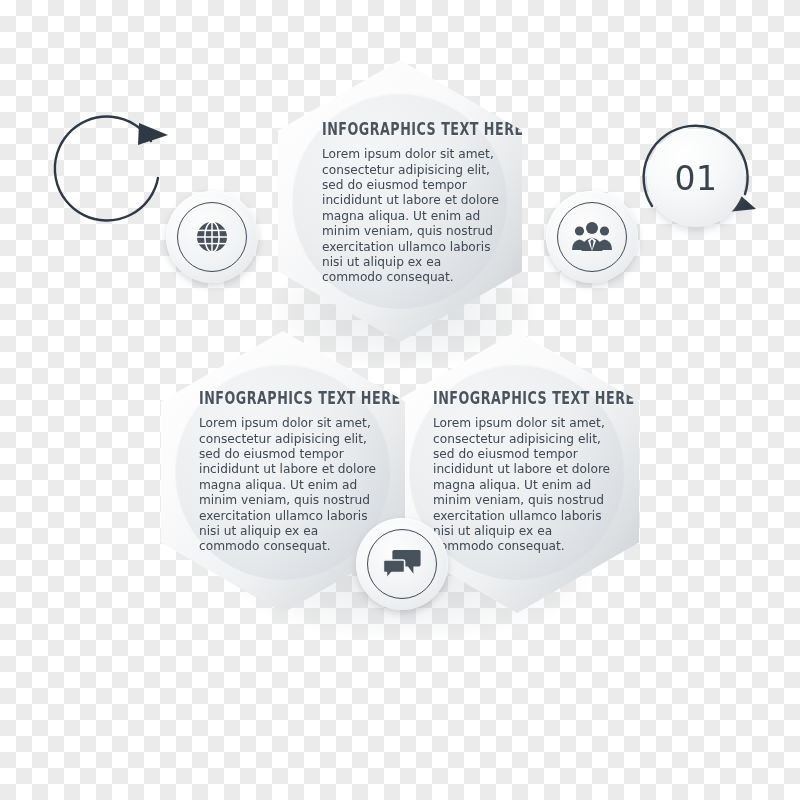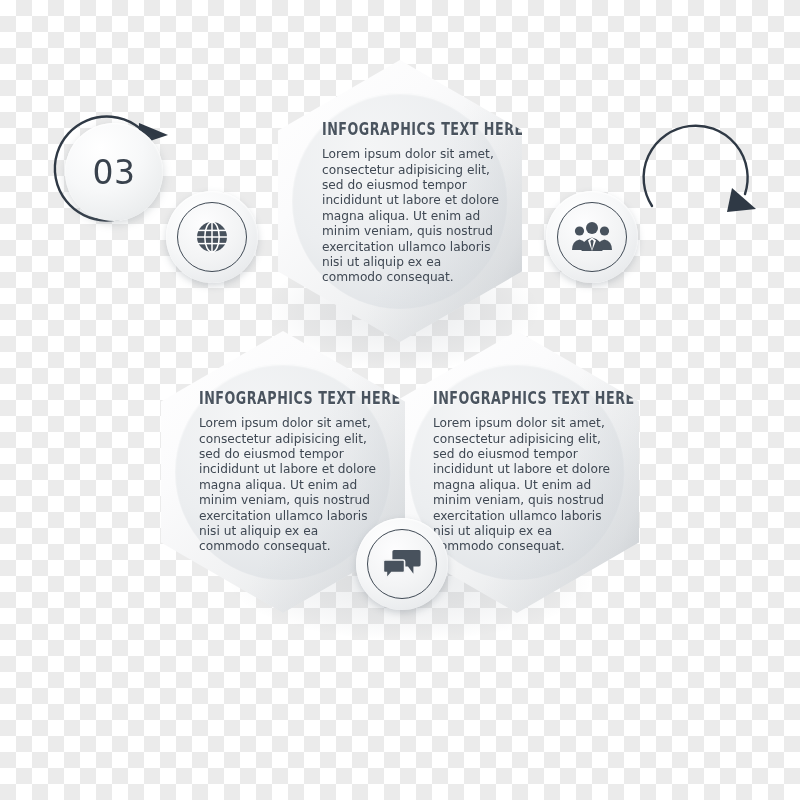--- a/index.html
+++ b/index.html
@@ -256,26 +256,26 @@
         </g>
       </svg>
     </div>
   </div>
 
   <div class="badge-wrap" id="badge-03">
     <svg class="badge-ring" viewBox="0 0 136 136">
       <path d="M 105 37 A 52 52 0 1 0 112 74" fill="none" stroke="#2f3945" stroke-width="2.4" stroke-linecap="round"></path>
       <polygon points="93,19 122,31 92,41" fill="#2f3945"></polygon>
     </svg>
-    <div class="badge-disc">
-      <span class="badge-num">03</span>
-    </div>
   </div>
 
   <div class="badge-wrap" id="badge-01">
     <svg class="badge-ring" viewBox="0 0 136 136">
       <path d="M 24 96 A 52 52 0 1 1 117 84" fill="none" stroke="#2f3945" stroke-width="2.4" stroke-linecap="round"></path>
       <polygon points="104,78 128,99 99,102" fill="#2f3945"></polygon>
     </svg>
+    <div class="badge-disc">
+      <span class="badge-num">01</span>
+    </div>
   </div>
 
 
 </div>
 
 </body></html>

